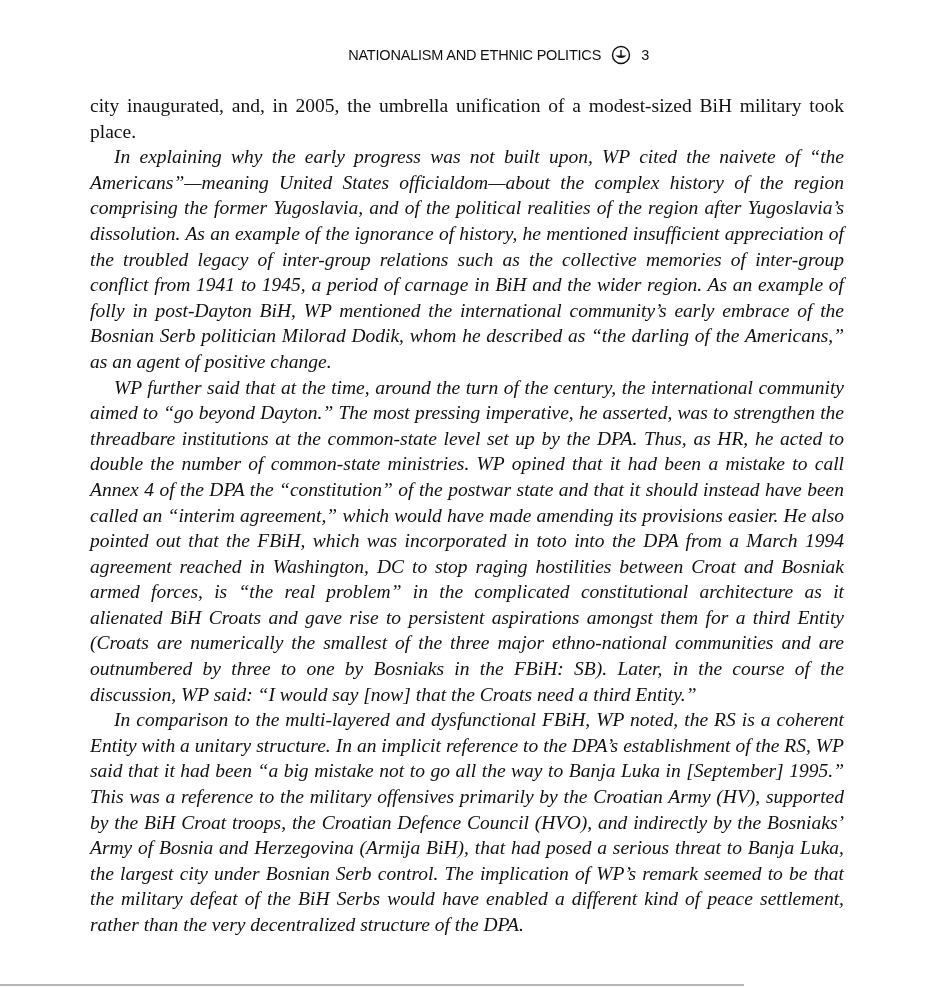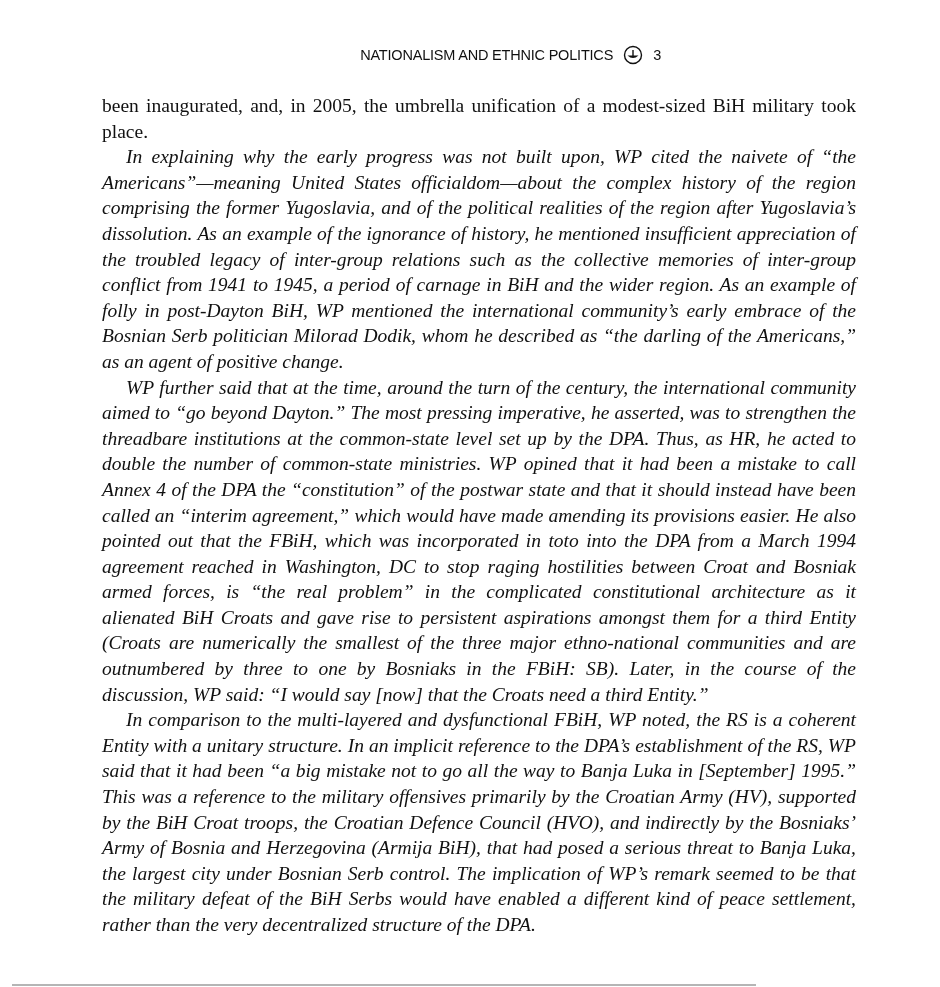--- a/index.html
+++ b/index.html
@@ -1,17 +1,17 @@
 <!DOCTYPE html>
 <html><head>
   <meta charset="utf-8">
   <style>
     html, body { margin: 0; padding: 0; background: #ffffff; }
     body { width: 940px; height: 987px; position: relative; overflow: hidden; }
-    .page { position: absolute; left: 0; top: 0; width: 744px; height: 987px; background: #fff; margin-left: 12px; }
+    .page { position: absolute; left: 0; top: 0; width: 744px; height: 987px; background: #fff; }
     .running-head {
       position: absolute; top: 45px; right: 95px;
       display: flex; align-items: center; gap: 10px;
       font-family: "Liberation Sans", sans-serif; font-size: 14.5px; color: #111;
       letter-spacing: -0.2px;
     }
     .logo-icon { width: 20px; height: 20px; display: inline-block; }
     .page-num { font-size: 14.5px; }
     .body-text {
       position: absolute; left: 90px; top: 93px; width: 754px;
@@ -34,20 +34,20 @@
       <svg width="20" height="20" viewBox="0 0 20 20">
         <circle cx="10" cy="10" r="8.5" fill="none" stroke="#111" stroke-width="1.4"></circle>
         <path d="M4.5 10.5 Q10 15.5 15.5 10.5 Z" fill="#111"></path>
         <line x1="10" y1="5" x2="10" y2="11" stroke="#111" stroke-width="1.4"></line>
       </svg>
     </span>
     <span class="page-num">3</span>
   </div>
 
   <div class="body-text">
-    <p>been inaugurated, and, in 2005, the umbrella unification of a modest-sized BiH military took place.</p>
+    <p>city inaugurated, and, in 2005, the umbrella unification of a modest-sized BiH military took place.</p>
     <p class="indent">In explaining why the early progress was not built upon, WP cited the naivete of “the Americans”—meaning United States officialdom—about the complex history of the region comprising the former Yugoslavia, and of the political realities of the region after Yugoslavia’s dissolution. As an example of the ignorance of history, he mentioned insufficient appreciation of the troubled legacy of inter-group relations such as the collective memories of inter-group conflict from 1941 to 1945, a period of carnage in BiH and the wider region. As an example of folly in post-Dayton BiH, WP mentioned the international community’s early embrace of the Bosnian Serb politician Milorad Dodik, whom he described as “the darling of the Americans,” as an agent of positive change.</p>
     <p class="indent">WP further said that at the time, around the turn of the century, the international community aimed to “go beyond Dayton.” The most pressing imperative, he asserted, was to strengthen the threadbare institutions at the common-state level set up by the DPA. Thus, as HR, he acted to double the number of common-state ministries. WP opined that it had been a mistake to call Annex 4 of the DPA the “constitution” of the postwar state and that it should instead have been called an “interim agreement,” which would have made amending its provisions easier. He also pointed out that the FBiH, which was incorporated in toto into the DPA from a March 1994 agreement reached in Washington, DC to stop raging hostilities between Croat and Bosniak armed forces, is “the real problem” in the complicated constitutional architecture as it alienated BiH Croats and gave rise to persistent aspirations amongst them for a third Entity (Croats are numerically the smallest of the three major ethno-national communities and are outnumbered by three to one by Bosniaks in the FBiH: SB). Later, in the course of the discussion, WP said: “I would say [now] that the Croats need a third Entity.”</p>
     <p class="indent">In comparison to the multi-layered and dysfunctional FBiH, WP noted, the RS is a coherent Entity with a unitary structure. In an implicit reference to the DPA’s establishment of the RS, WP said that it had been “a big mistake not to go all the way to Banja Luka in [September] 1995.” This was a reference to the military offensives primarily by the Croatian Army (HV), supported by the BiH Croat troops, the Croatian Defence Council (HVO), and indirectly by the Bosniaks’ Army of Bosnia and Herzegovina (Armija BiH), that had posed a serious threat to Banja Luka, the largest city under Bosnian Serb control. The implication of WP’s remark seemed to be that the military defeat of the BiH Serbs would have enabled a different kind of peace settlement, rather than the very decentralized structure of the DPA.</p>
   </div>
 
   <div class="bottom-rule"></div>
 </div>
 
 </body></html>

